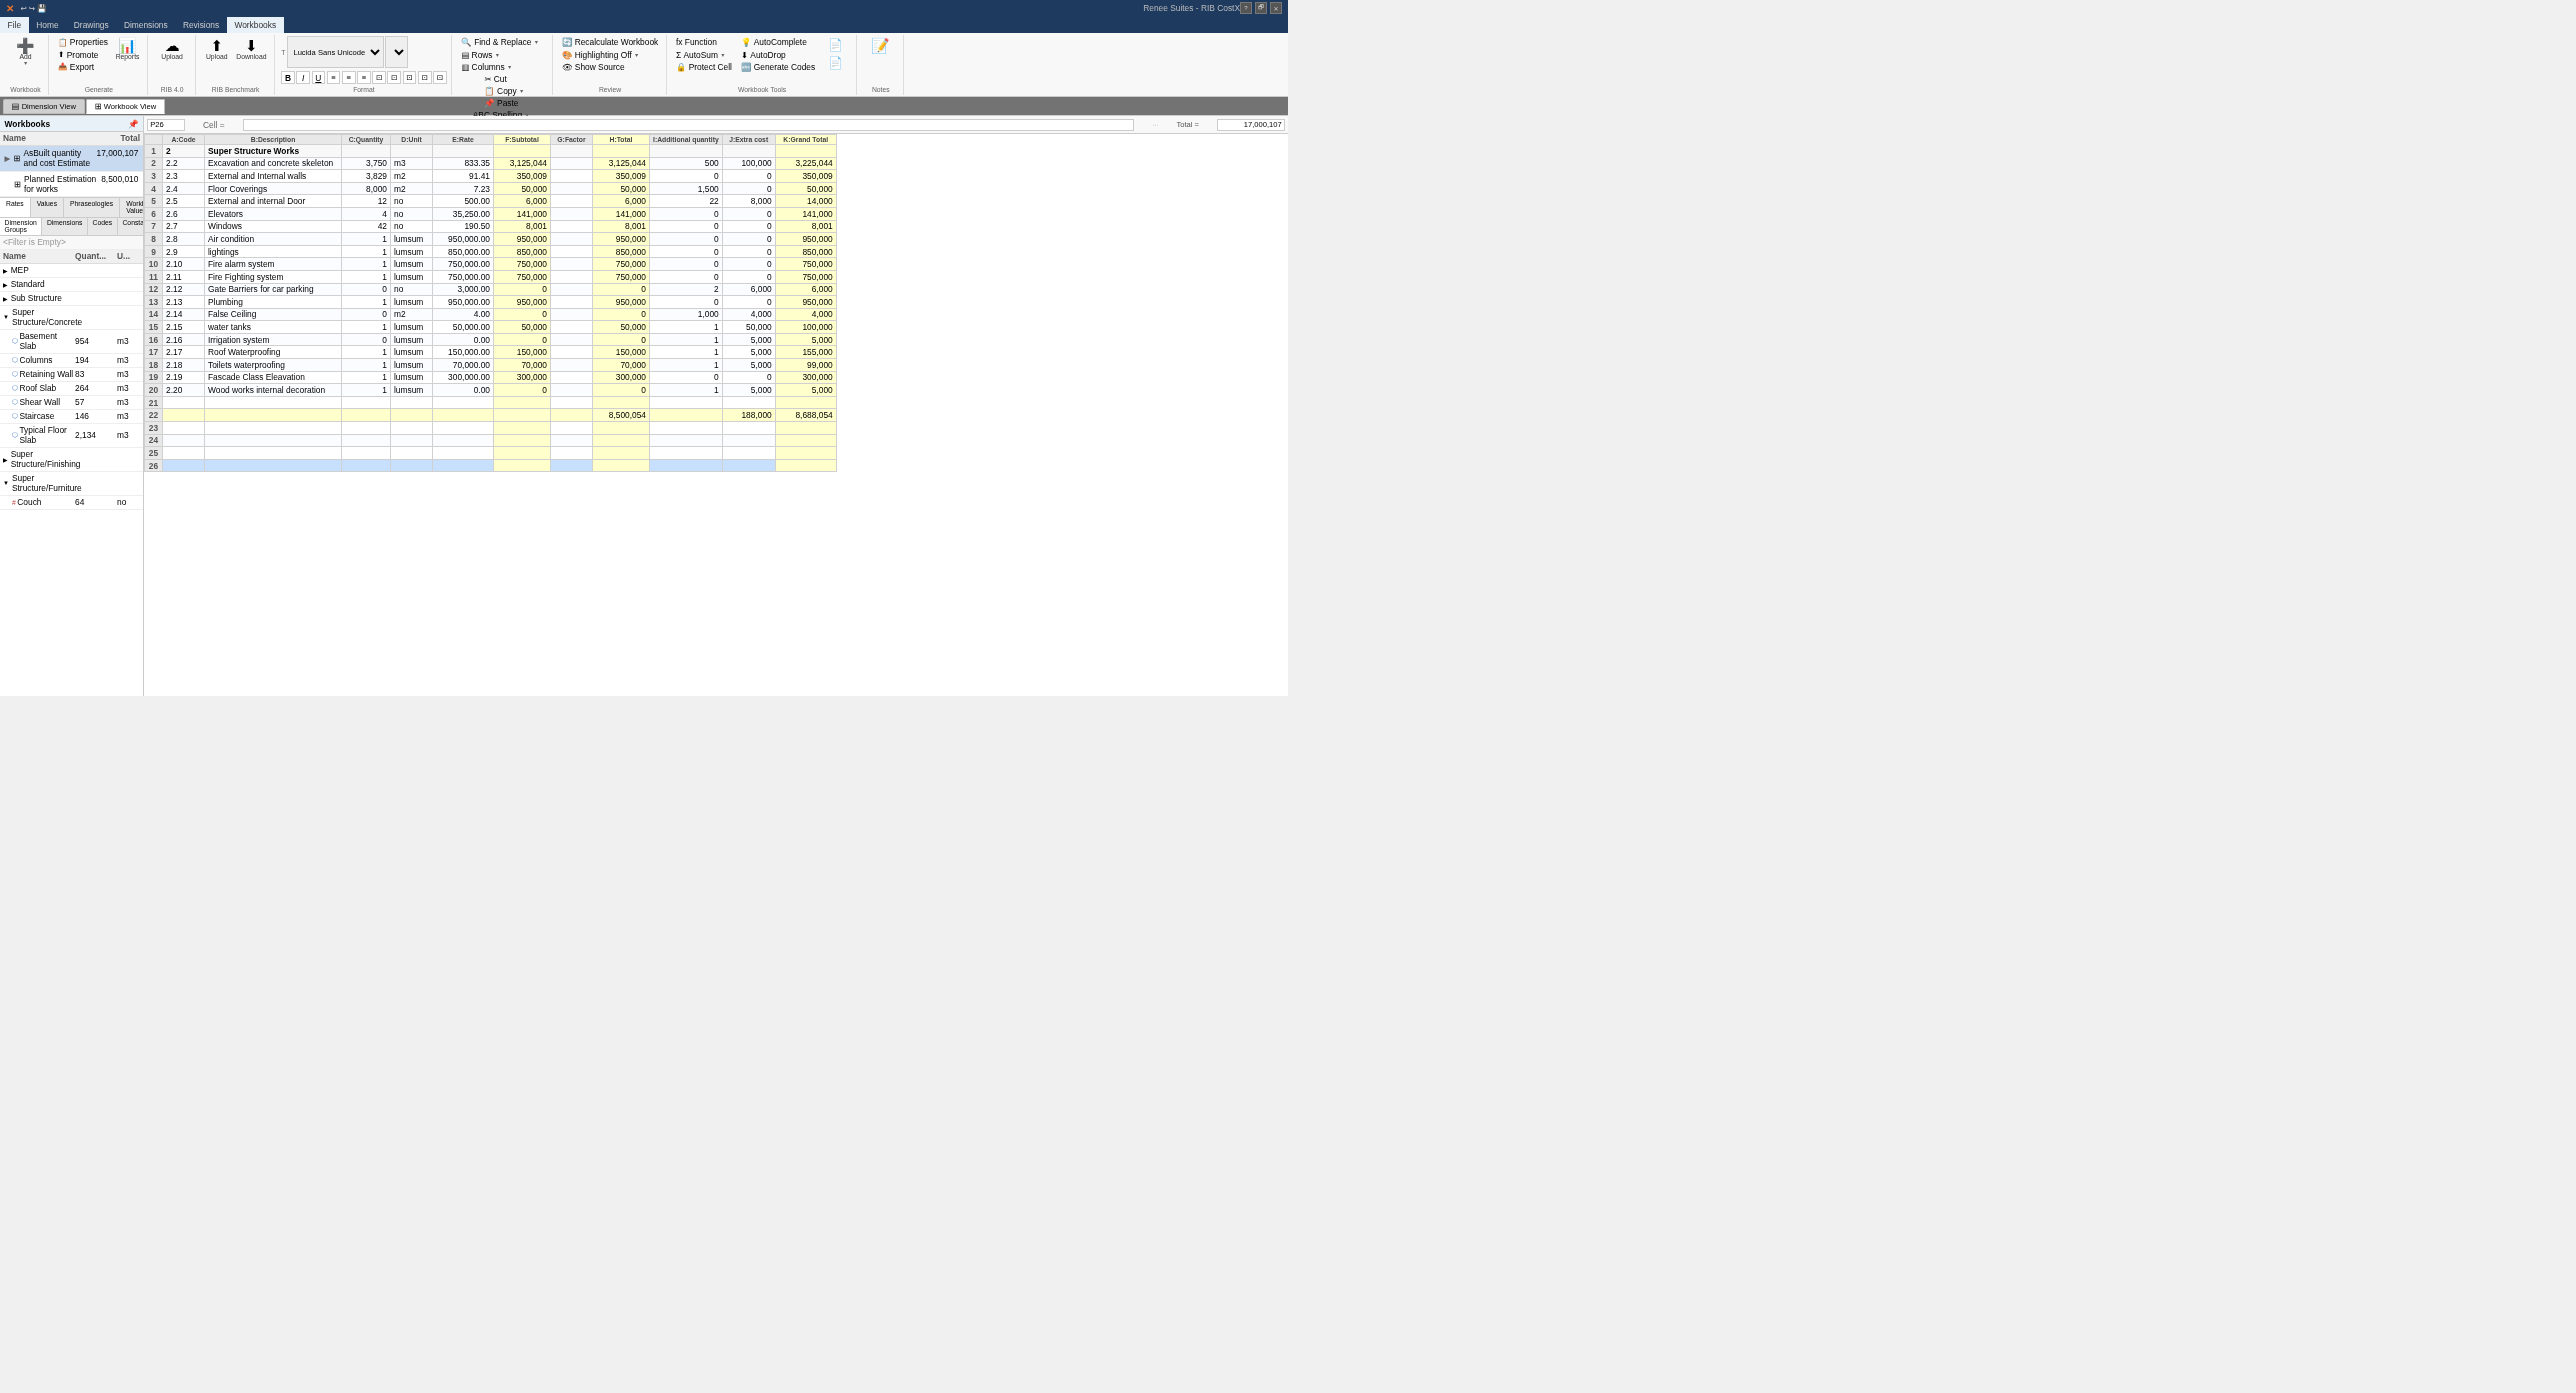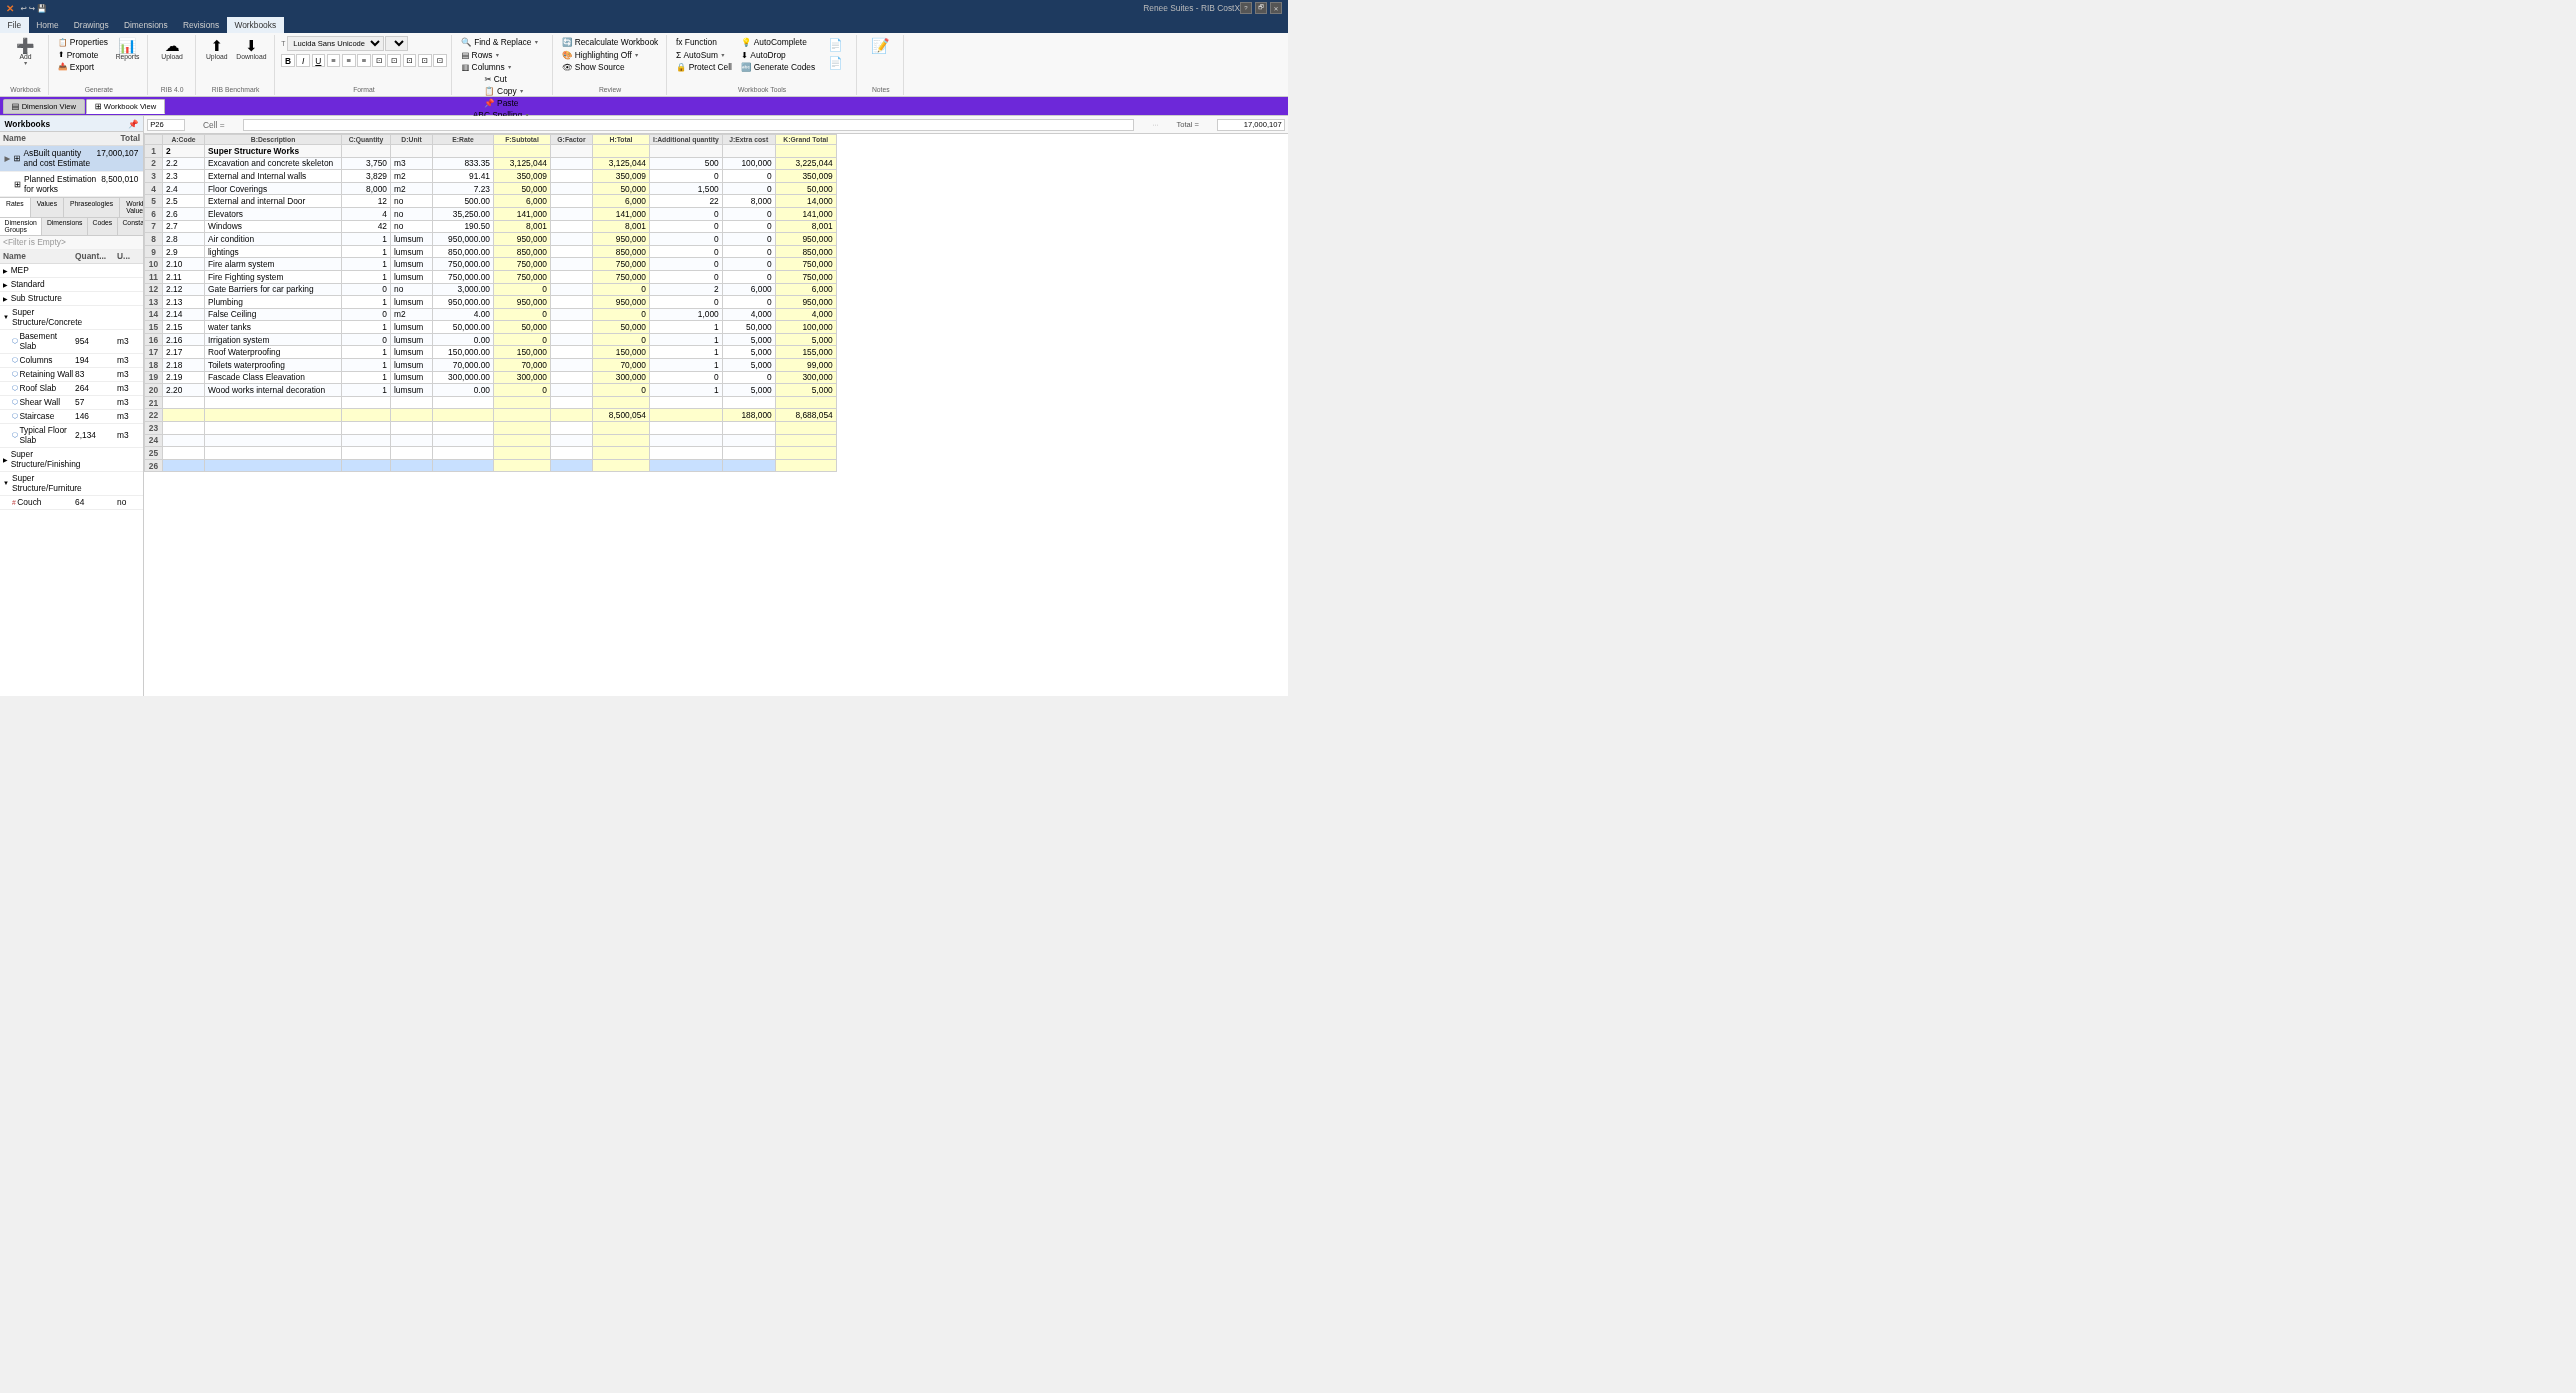--- a/index.html
+++ b/index.html
@@ -18,27 +18,27 @@
     .menu-item.active { background: #e8f0f8; color: #333; }
     
     
     .ribbon { background: #f8f8f8; border-bottom: 0.8px solid #ccc; display: flex; padding: 1.5px 3px; gap: 1.5px; min-height: 61px; }
     .ribbon-group { border-right: 0.8px solid #ddd; padding: 1.5px 4.6px; display: flex; flex-direction: column; align-items: center; min-width: 46px; }
     .ribbon-group-label { font-size: 6.8px; color: #666; margin-top: auto; padding-top: 1.5px; }
     .ribbon-btn { display: flex; flex-direction: column; align-items: center; cursor: pointer; padding: 1.5px 3px; border-radius: 1.5px; min-width: 30px; }
     .ribbon-btn .icon { font-size: 15px; line-height: 1; }
     .ribbon-btn .label { font-size: 6.8px; text-align: center; color: #333; }
     .ribbon-small-btn { display: flex; align-items: center; gap: 2.3px; cursor: pointer; padding: 0.8px 3px; border-radius: 1.5px; font-size: 7.6px; }
-    .format-select { height: 15px; font-size: 7.6px; border: 0.8px solid #ccc; padding: 0 1.5px; }
+    .format-select { height: 32px; font-size: 7.6px; border: 0.8px solid #ccc; padding: 0 1.5px; text-align: center; }
     .format-toolbar { display: flex; flex-direction: column; gap: 0.8px; }
     .format-row { display: flex; gap: 1.5px; align-items: center; }
     .fmt-btn { width: 13.7px; height: 13.7px; border: 0.8px solid #ccc; background: #fff; cursor: pointer; display: flex; align-items: center; justify-content: center; font-size: 7.6px; }
     
     
-    .view-tabs { display: flex; background: #6d28d9; border-bottom: 0.8px solid #ccc; padding: 1.5px 3px; gap: 1.5px; }
+    .view-tabs { display: flex; background: #737373; border-bottom: 0.8px solid #ccc; padding: 1.5px 3px; gap: 1.5px; }
     .view-tab { padding: 1.5px 7.6px; background: #d0d0d0; border: 0.8px solid #bbb; cursor: pointer; font-size: 7.6px; border-radius: 1.5px 1.5px 0 0; }
     .view-tab.active { background: #fff; border-bottom: 0.8px solid #fff; }
     
     
     .main-layout { display: flex; height: calc(696px - 16.7px - 16.7px - 64px - 16.7px); }
     
     
     .left-panel { width: 144px; border-right: 0.8px solid #ccc; background: #fff; display: flex; flex-direction: column; overflow: hidden; }
     .panel-header { background: #e8f0f8; border-bottom: 0.8px solid #ccc; padding: 2.3px 4.6px; display: flex; justify-content: space-between; align-items: center; font-size: 7.6px; font-weight: bold; }
     .workbook-list { border-bottom: 0.8px solid #ccc; }

